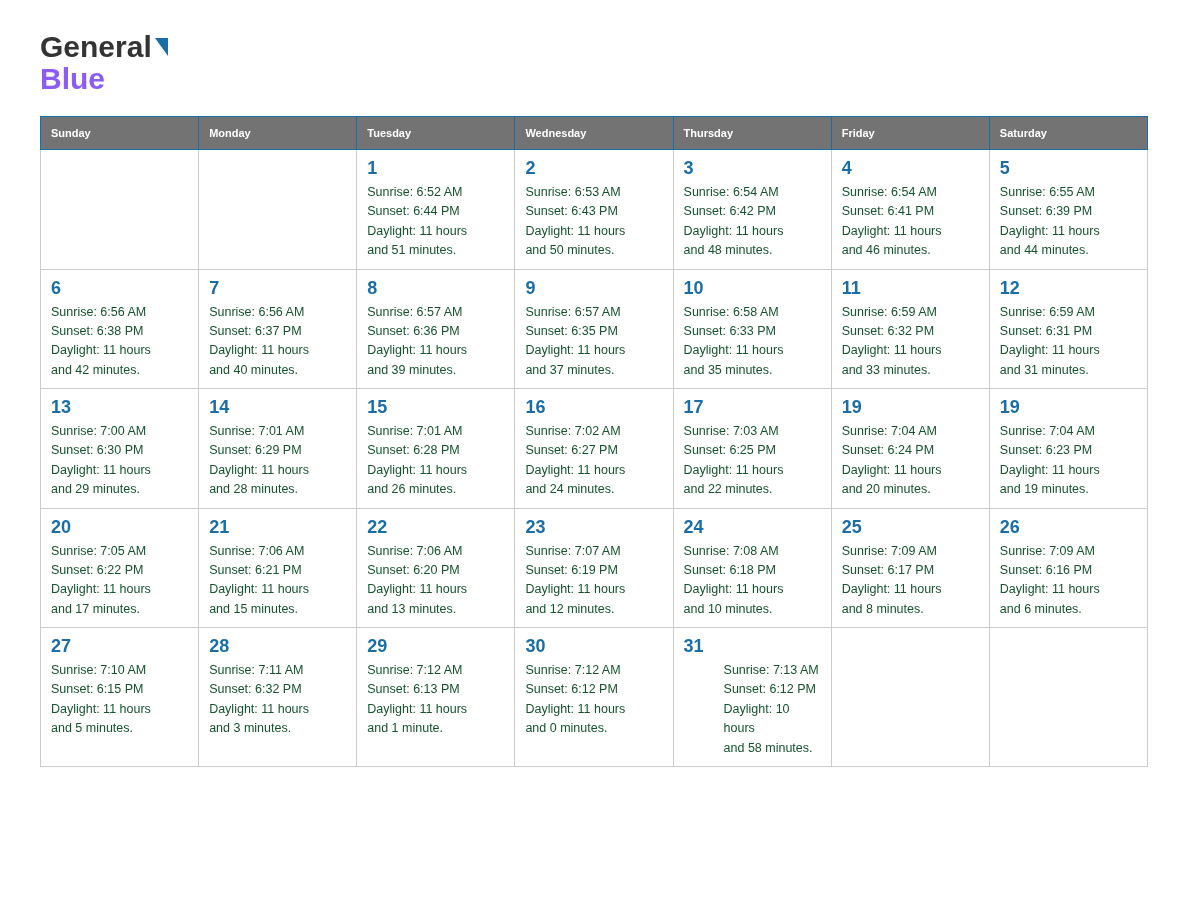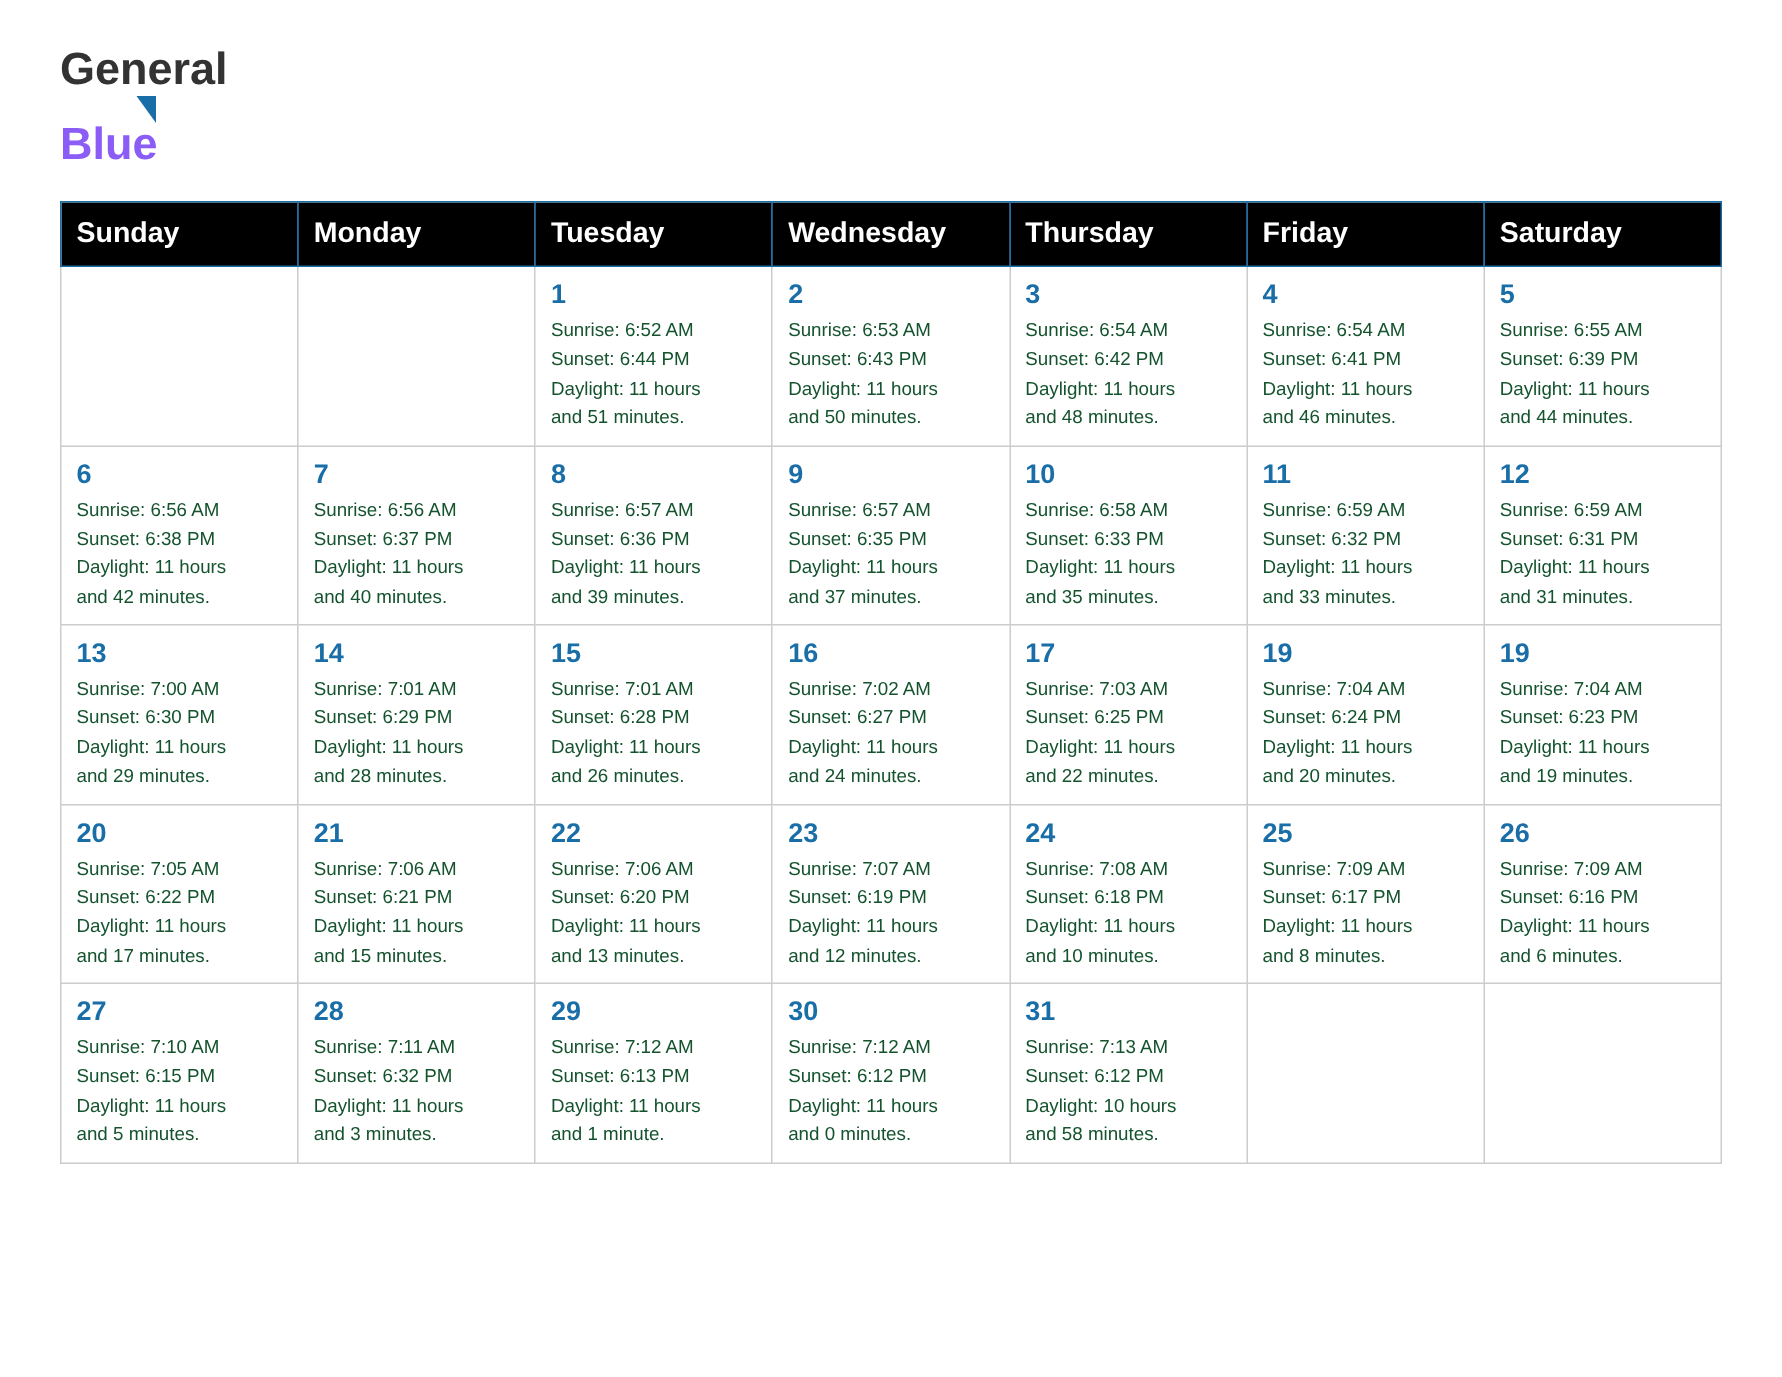--- a/index.html
+++ b/index.html
@@ -29,23 +29,23 @@
       font-size: 22px;
       color: #555;
       margin-top: 4px;
     }
     .calendar-table {
       width: 100%;
       border-collapse: collapse;
       table-layout: fixed;
     }
     .calendar-table th {
-      background-color: #000000;
+      background-color: #737373;
       color: #fff;
-      font-size: 19px;
+      font-size: 11px;
       font-weight: bold;
       padding: 10px 10px;
       text-align: left;
       border: 1px solid #1a6ea8;
     }
     .calendar-table td {
       border: 1px solid #ccc;
       vertical-align: top;
       padding: 8px 10px;
       font-size: 12.5px;
@@ -67,21 +67,20 @@
     .empty-cell {
       background: #fff;
     }
     .logo-wrapper {
       display: flex;
       flex-direction: column;
     }
     .logo-line1 {
       display: flex;
       align-items: center;
-      flex-direction: column;
     }
     .logo-general {
       font-size: 30px;
       font-weight: bold;
       color: #333;
       font-family: Arial, sans-serif;
     }
     .logo-triangle {
       width: 0;
       height: 0;
@@ -342,21 +341,21 @@
         </td>
         <td>
           <span class="day-number">30</span>
           <div class="day-info" style="white-space: pre-line;">Sunrise: 7:12 AM
 Sunset: 6:12 PM
 Daylight: 11 hours
 and 0 minutes.</div>
         </td>
         <td>
           <span class="day-number">31</span>
-          <div class="day-info" style="white-space: pre-line;">Sunrise: 7:13 AM
+          <div class="day-info" style="white-space: pre-line; margin-left: 40px;">Sunrise: 7:13 AM
 Sunset: 6:12 PM
 Daylight: 10 hours
 and 58 minutes.</div>
         </td>
         <td class="empty-cell"></td>
         <td class="empty-cell"></td>
       </tr>
     </tbody>
 </table>
 

